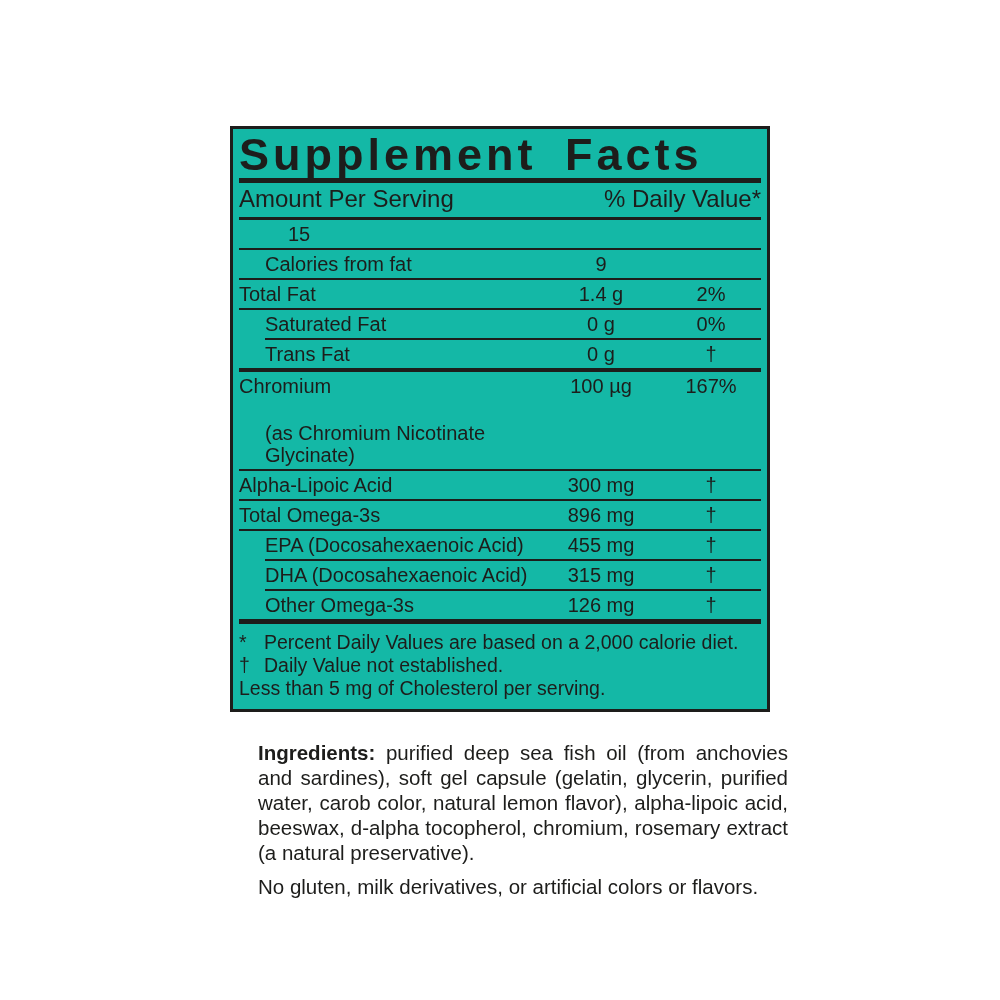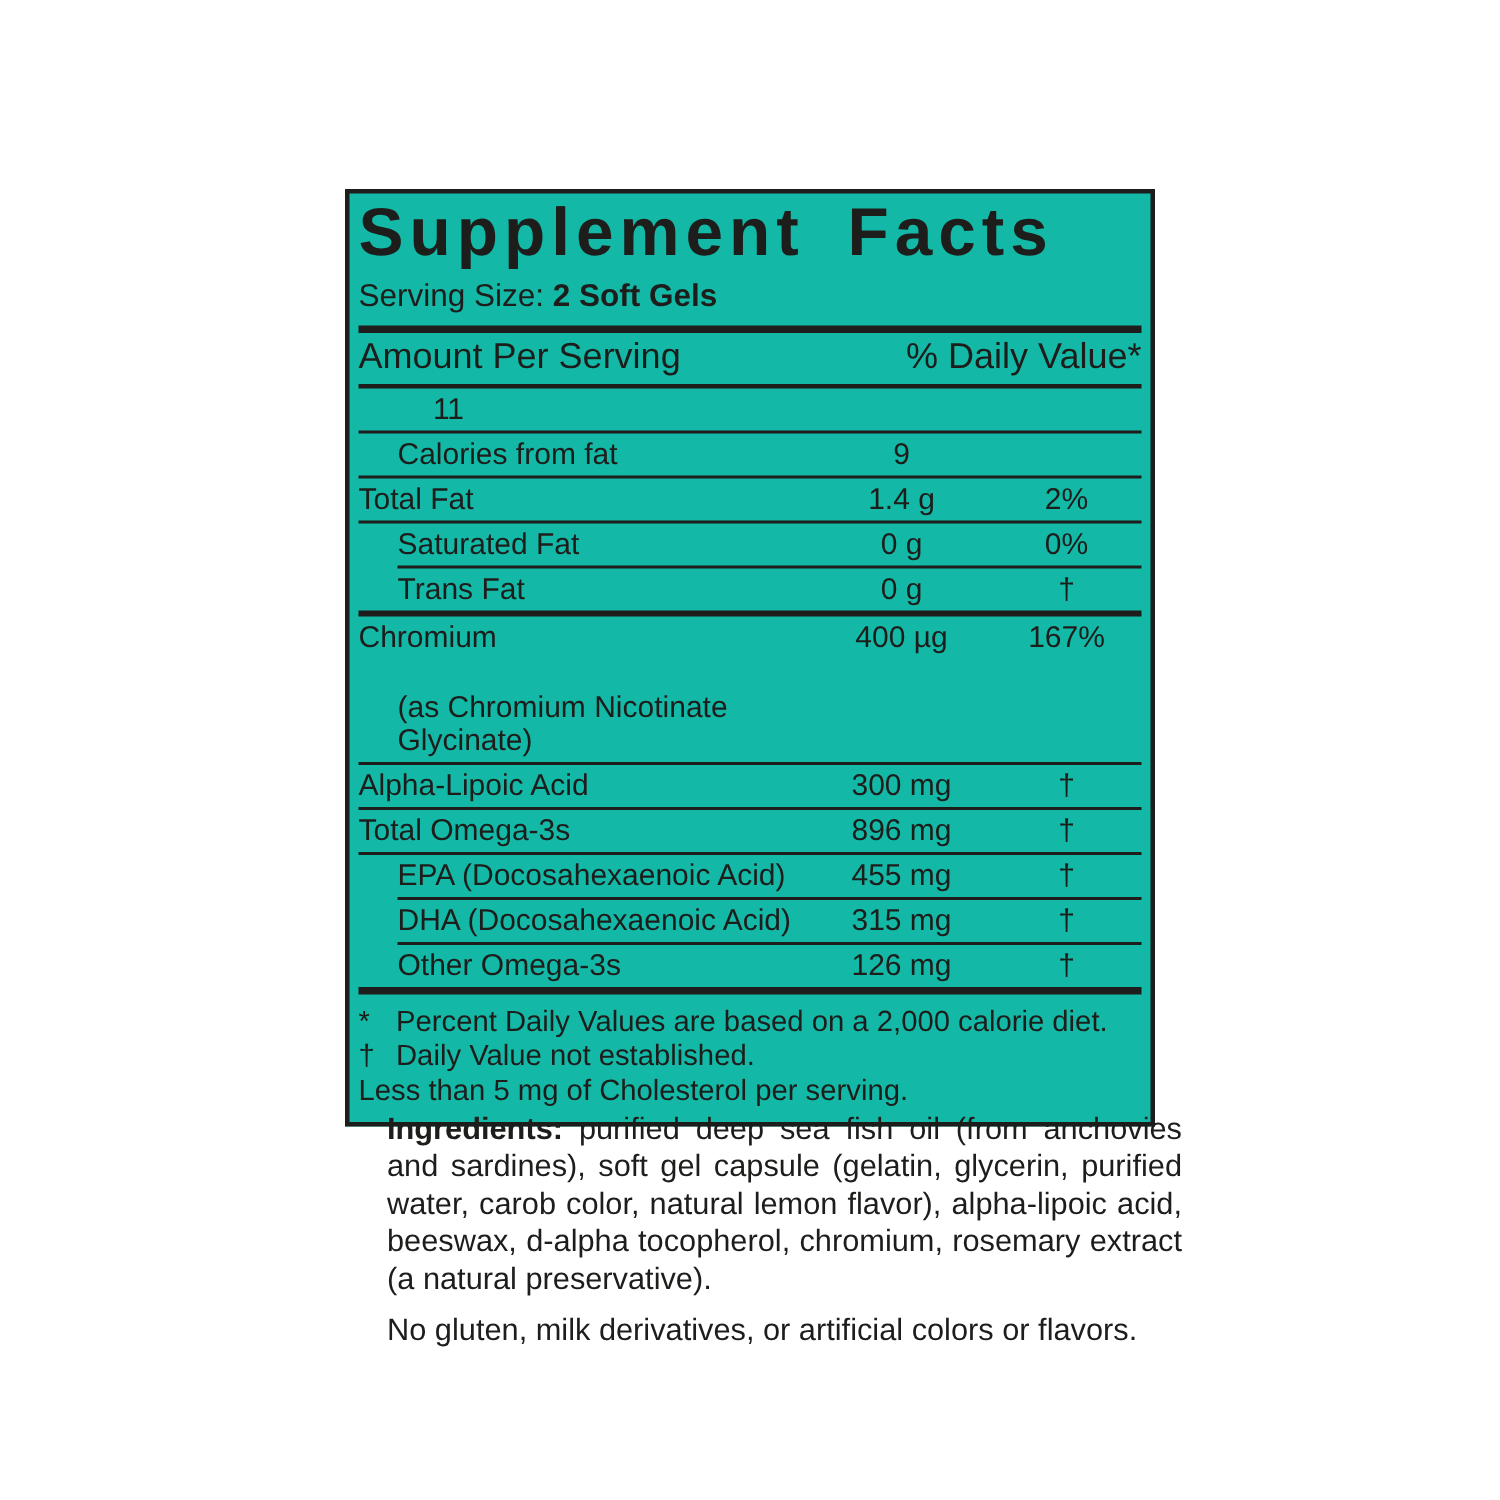--- a/index.html
+++ b/index.html
@@ -89,34 +89,31 @@
   .allergen { margin: 9px 0 0 0; }
 </style>
 </head>
 <body>
 
 <div class="page">
 
   <section class="panel">
     <h1 class="title">Supplement Facts</h1>
 
-    <div class="serving">
-      <span>Serving Size: </span><span class="val">2 Soft Gels</span>
-    </div>
 
     <div class="bar-heavy"></div>
 
     <div class="head-row">
       <span>Amount Per Serving</span>
       <span>% Daily Value*</span>
     </div>
 
     <div id="rows">
   <div class="row">
-    <span class="acell">11</span>
+    <span class="acell">15</span>
     <span class="dcell"></span>
   </div>
 <div class="sep thin"></div>
   <div class="row indent">
     <div class="ncell">
       <span class="nname">Calories from fat</span>
       
     </div>
     <span class="acell">9</span>
     <span class="dcell"></span>
@@ -147,21 +144,21 @@
     </div>
     <span class="acell">0 g</span>
     <span class="dcell">†</span>
   </div>
 <div class="sep thick"></div>
   <div class="row">
     <div class="ncell">
       <span class="nname">Chromium</span>
       <span class="nsub">(as Chromium Nicotinate Glycinate)</span>
     </div>
-    <span class="acell">400 µg</span>
+    <span class="acell">100 µg</span>
     <span class="dcell">167%</span>
   </div>
 <div class="sep thin"></div>
   <div class="row">
     <div class="ncell">
       <span class="nname">Alpha-Lipoic Acid</span>
       
     </div>
     <span class="acell">300 mg</span>
     <span class="dcell">†</span>

